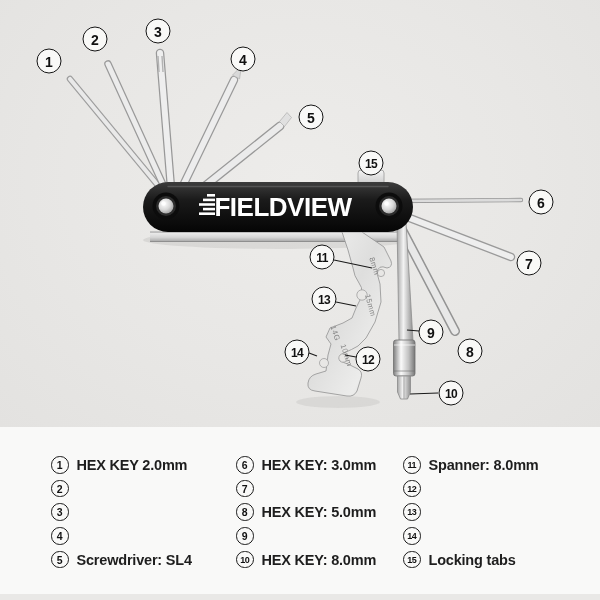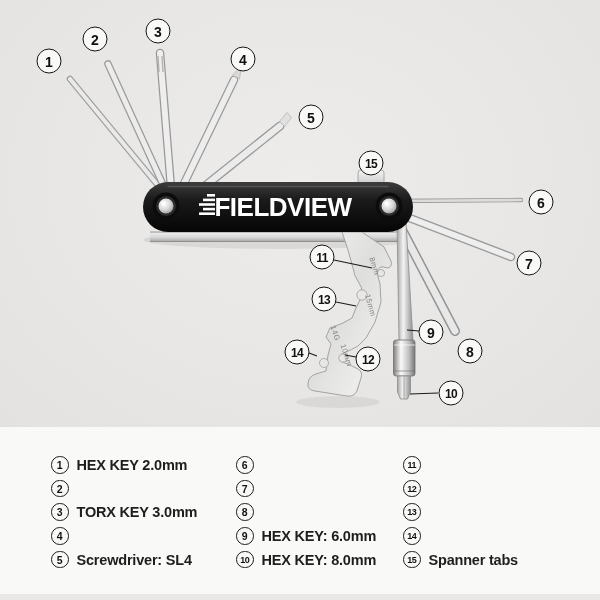--- a/index.html
+++ b/index.html
@@ -229,61 +229,62 @@
     <div class="legend-col" style="left: 51px;">
       <div class="legend-row">
         <span class="legend-circle">1</span>
         <span class="legend-label">HEX KEY 2.0mm</span>
       </div>
       <div class="legend-row">
         <span class="legend-circle">2</span>
       </div>
       <div class="legend-row">
         <span class="legend-circle">3</span>
-        <span class="legend-label">TORX KEY 3.0mm</span>
       </div>
       <div class="legend-row">
         <span class="legend-circle">4</span>
       </div>
       <div class="legend-row">
         <span class="legend-circle">5</span>
         <span class="legend-label">Screwdriver: SL4</span>
       </div>
     </div>
     <div class="legend-col" style="left: 236px;">
       <div class="legend-row">
         <span class="legend-circle">6</span>
+        <span class="legend-label">HEX KEY: 3.0mm</span>
       </div>
       <div class="legend-row">
         <span class="legend-circle">7</span>
       </div>
       <div class="legend-row">
         <span class="legend-circle">8</span>
+        <span class="legend-label">HEX KEY: 5.0mm</span>
       </div>
       <div class="legend-row">
         <span class="legend-circle">9</span>
-        <span class="legend-label">HEX KEY: 6.0mm</span>
       </div>
       <div class="legend-row">
         <span class="legend-circle two">10</span>
         <span class="legend-label">HEX KEY: 8.0mm</span>
       </div>
     </div>
     <div class="legend-col" style="left: 403px;">
       <div class="legend-row">
         <span class="legend-circle two">11</span>
+        <span class="legend-label">Spanner: 8.0mm</span>
       </div>
       <div class="legend-row">
         <span class="legend-circle two">12</span>
       </div>
       <div class="legend-row">
         <span class="legend-circle two">13</span>
       </div>
       <div class="legend-row">
         <span class="legend-circle two">14</span>
       </div>
       <div class="legend-row">
         <span class="legend-circle two">15</span>
-        <span class="legend-label">Spanner tabs</span>
+        <span class="legend-label">Locking tabs</span>
       </div>
     </div>
   </div>
 <div id="footer-strip"></div>
 
 </body></html>

